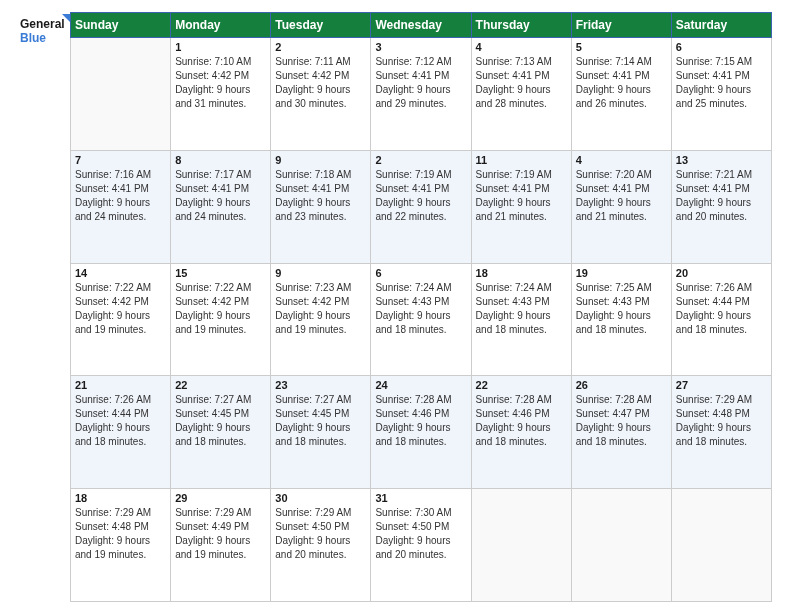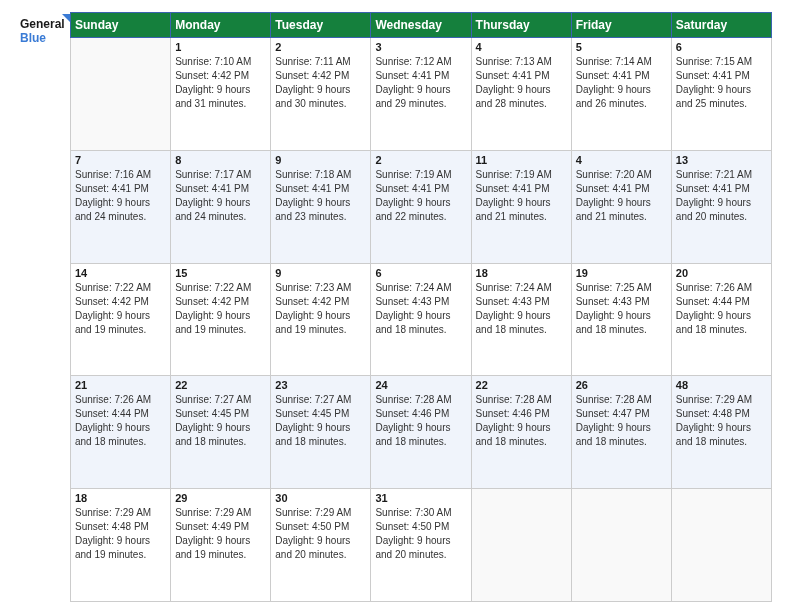--- a/index.html
+++ b/index.html
@@ -221,21 +221,21 @@
           </td>
           <td>
             <span class="day-number">22</span>
             <div class="day-info">Sunrise: 7:28 AM<br>Sunset: 4:46 PM<br>Daylight: 9 hours and 18 minutes.</div>
           </td>
           <td>
             <span class="day-number">26</span>
             <div class="day-info">Sunrise: 7:28 AM<br>Sunset: 4:47 PM<br>Daylight: 9 hours and 18 minutes.</div>
           </td>
           <td>
-            <span class="day-number">48</span>
+            <span class="day-number">27</span>
             <div class="day-info">Sunrise: 7:29 AM<br>Sunset: 4:48 PM<br>Daylight: 9 hours and 18 minutes.</div>
           </td>
         </tr>
         <tr>
           <td>
             <span class="day-number">18</span>
             <div class="day-info">Sunrise: 7:29 AM<br>Sunset: 4:48 PM<br>Daylight: 9 hours and 19 minutes.</div>
           </td>
           <td>
             <span class="day-number">29</span>

